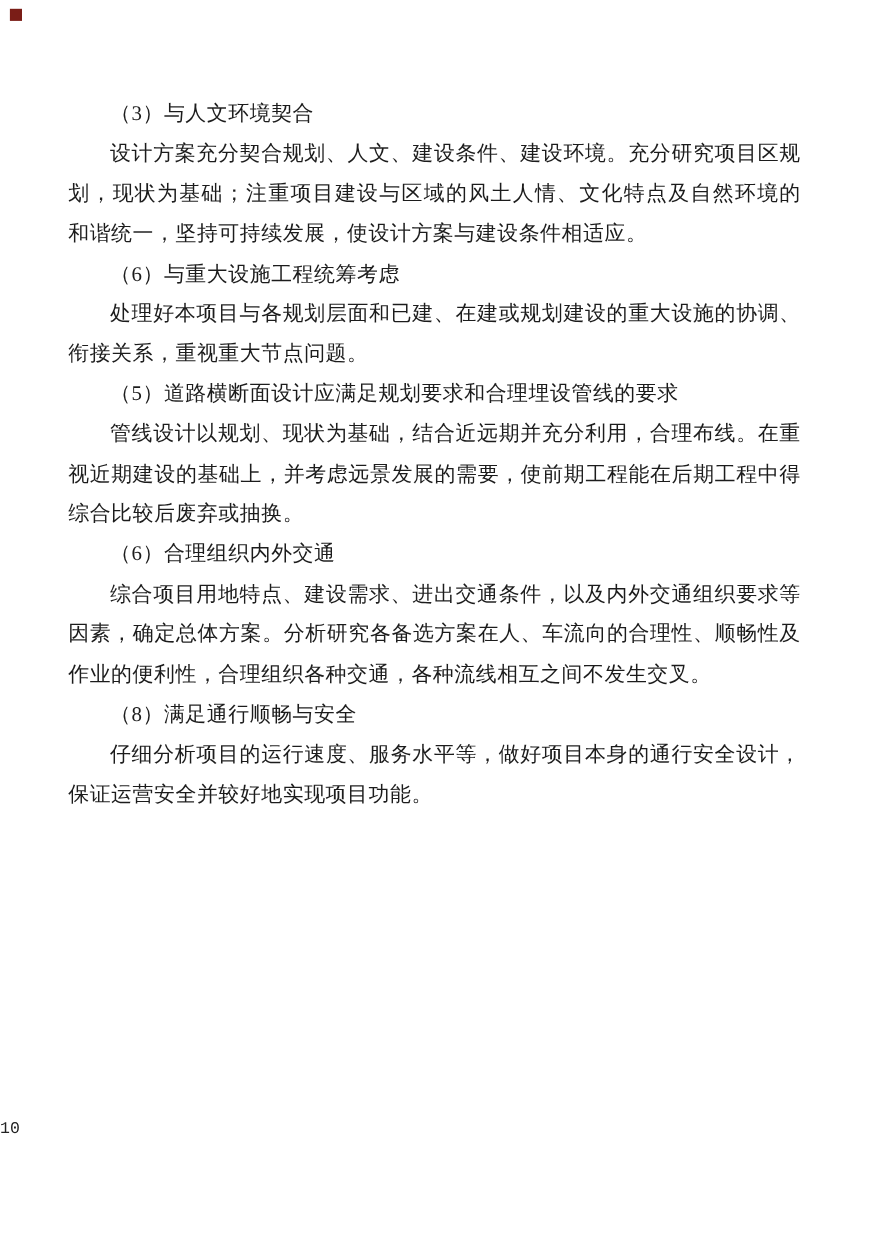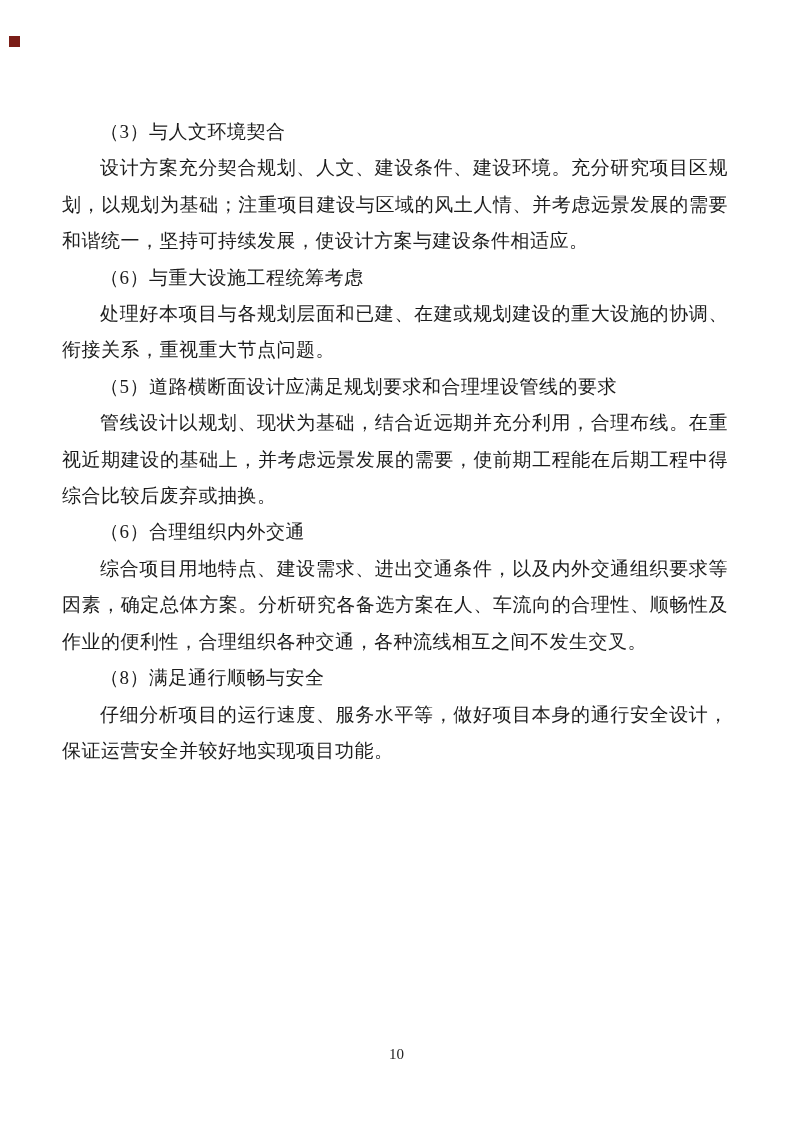--- a/index.html
+++ b/index.html
@@ -7,21 +7,20 @@
     padding: 0;
     background: #ffffff;
   }
   .page {
     position: relative;
     width: 793px;
     height: 1073px;
     background: #ffffff;
     overflow: hidden;
     font-family: "Liberation Serif", "DejaVu Serif", serif;
-    margin-top: 28px;
   }
   .corner-mark {
     position: absolute;
     left: 9px;
     top: 8px;
     width: 11px;
     height: 11px;
   }
   .content {
     position: absolute;
@@ -42,39 +41,39 @@
     white-space: normal;
   }
   .line.indent { text-indent: 2em; }
   .line.fill { text-align-last: justify; }
   .heading { text-indent: 2em; }
   .pagenum {
     position: absolute;
     left: 0;
     top: 1018px;
     width: 100%;
-    text-align: center;
+    text-align: left;
     font-size: 15px;
     color: #222222;
-    font-family: Liberation Serif, serif;
+    font-family: Liberation Mono, monospace;
   }
 </style>
 </head>
 <body>
 
 <div class="page">
 
   <div class="corner-mark" style="background-color: rgb(122, 29, 23);"></div>
 
   <div class="content">
 
     <div class="section">
       <div class="line heading">（3）与人文环境契合</div>
       <div class="line indent fill">设计方案充分契合规划、人文、建设条件、建设环境。充分研究项目区规</div>
-      <div class="line fill">划，以规划为基础；注重项目建设与区域的风土人情、并考虑远景发展的需要</div>
+      <div class="line fill">划，现状为基础；注重项目建设与区域的风土人情、文化特点及自然环境的</div>
       <div class="line">和谐统一，坚持可持续发展，使设计方案与建设条件相适应。</div>
     </div>
 
     <div class="section">
       <div class="line heading">（6）与重大设施工程统筹考虑</div>
       <div class="line indent fill">处理好本项目与各规划层面和已建、在建或规划建设的重大设施的协调、</div>
       <div class="line">衔接关系，重视重大节点问题。</div>
     </div>
 
     <div class="section">

